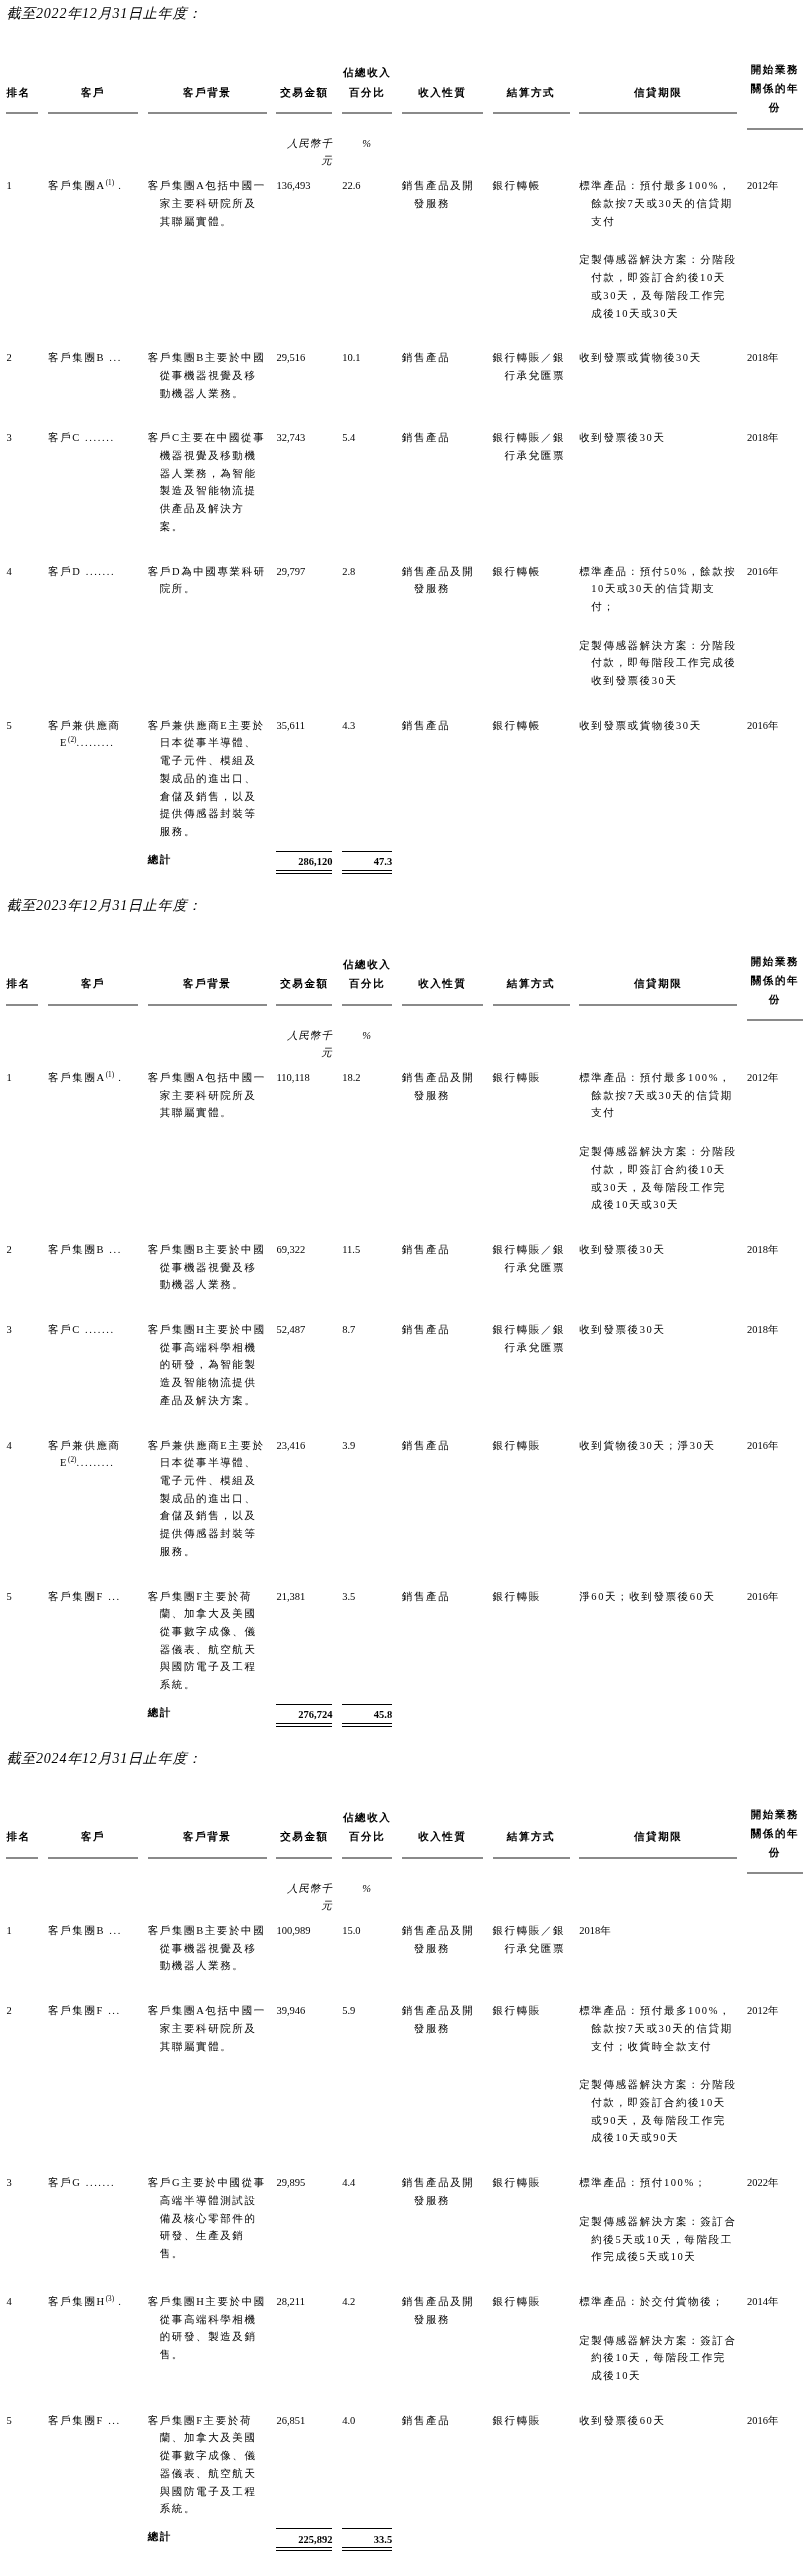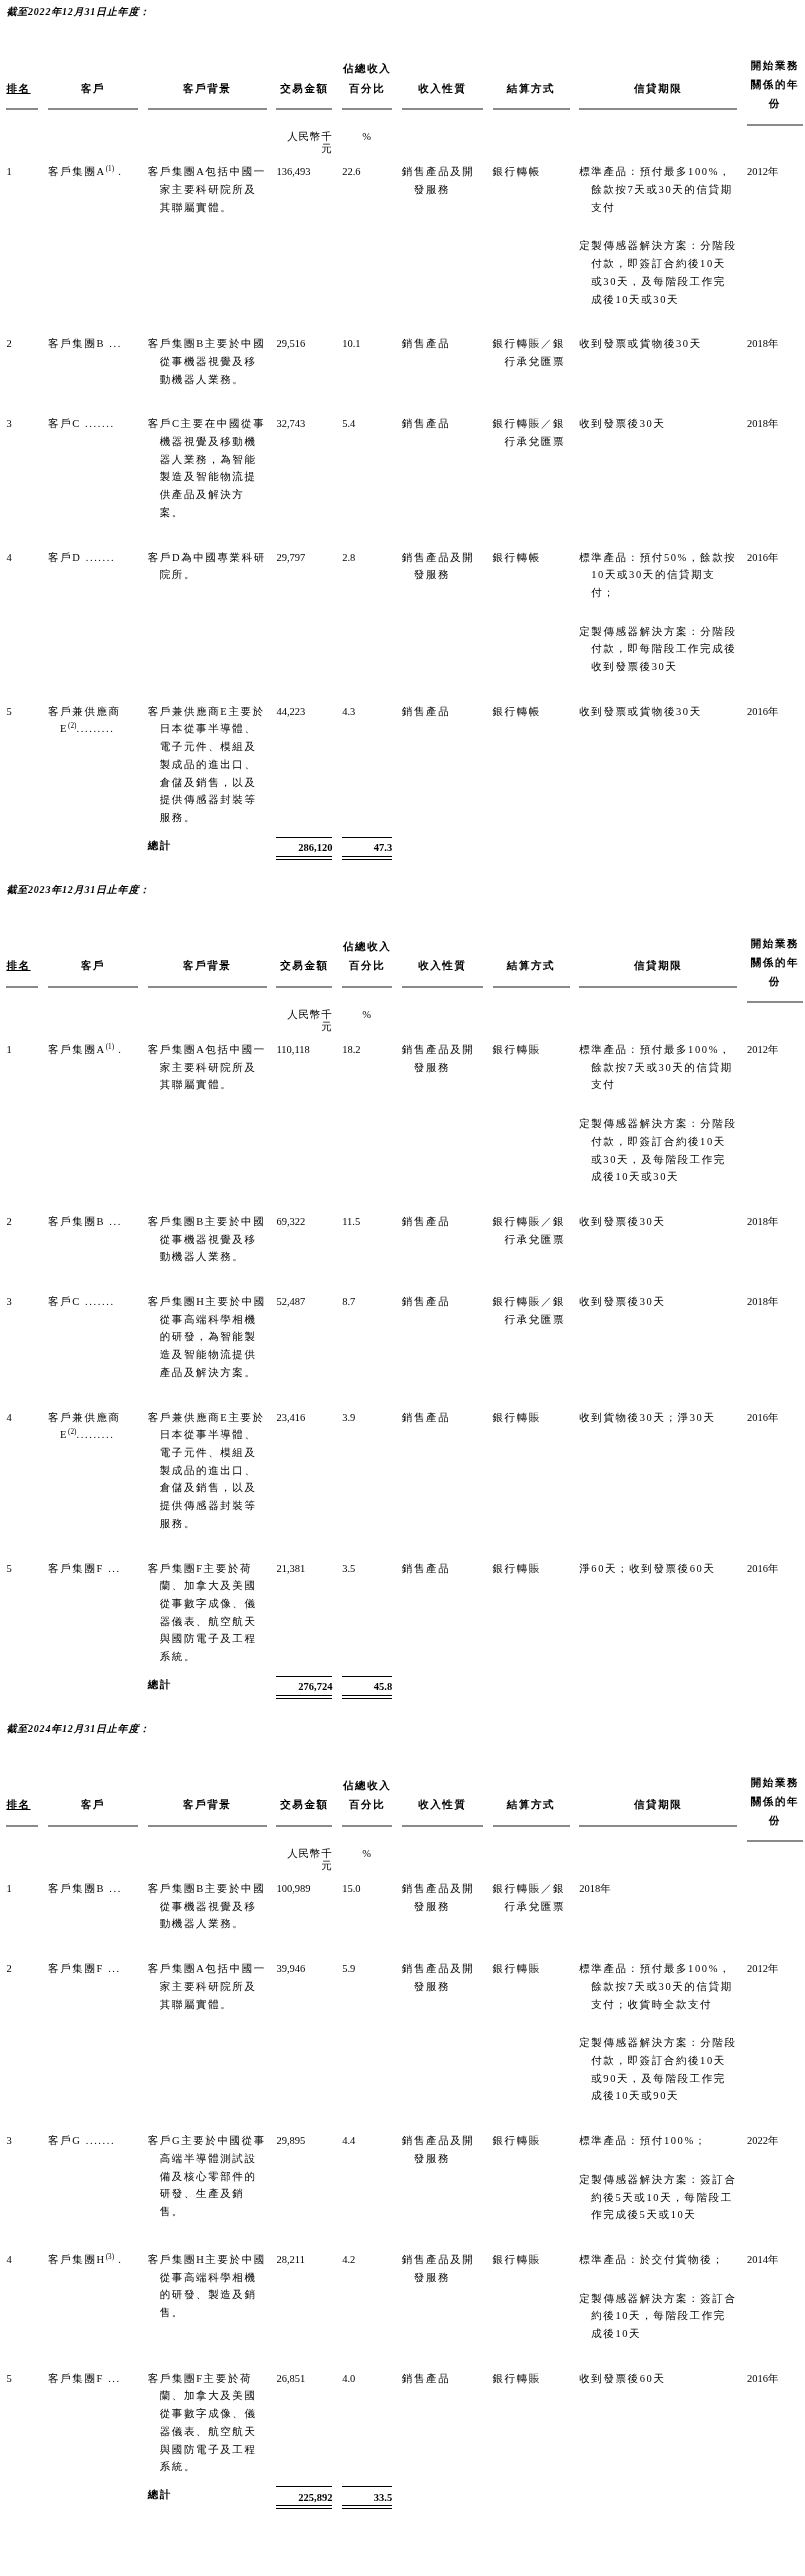--- a/index.html
+++ b/index.html
@@ -1,25 +1,25 @@
 <!DOCTYPE html>
 <html style="font-size:13px"><head>
 <meta charset="utf-8">
 <style>
   html,body{margin:0;padding:0;background:#ffffff;color:#000;}
   body{width:806px;font-family:"Liberation Serif","DejaVu Serif",serif;font-size:10.5px;}
   main{padding:4.8px 1.6px 11.3px 6.4px;}
   .year-block{margin-bottom:22.6px;}
-  .title{font-style:italic;font-weight:bold;font-size:10px;margin:0 0 37px 0;letter-spacing:0.8px;}
+  .title{font-style:italic;font-weight:normal;font-size:14px;margin:0 0 37px 0;letter-spacing:0.8px;}
   .grid{display:grid;grid-template-columns:32px 90px 119px 56px 50px 81px 77px 158px 56px;column-gap:9.7px;align-items:start;}
   .th{display:flex;flex-direction:column;justify-content:flex-end;align-items:center;
       font-weight:bold;letter-spacing:1.6px;line-height:19.3px;min-height:42px;
       border-bottom:2.4px solid #8a8a8a;padding-bottom:10px;text-align:center;}
-  .th.left{align-items:flex-start;text-align:right;text-decoration:underline;}
-  .subhead{margin-top:5.6px;letter-spacing:0.8px;line-height:12px;}
+  .th.left{align-items:flex-start;text-align:right;}
+  .subhead{margin-top:5.6px;font-style:italic;letter-spacing:0.8px;line-height:17px;}
   .unit-amt{grid-column:4;text-align:right;}
   .unit-pct{grid-column:5;text-align:center;}
   .row{margin-top:27px;}
   .row.first{margin-top:8px;}
   .c{line-height:17.7px;letter-spacing:1.6px;}
   .c.num{text-align:left;letter-spacing:0;}
   .c.rank{letter-spacing:0;}
   .hang{padding-left:12px;text-indent:-12px;}
   .credit p{margin:0;padding-left:12px;text-indent:-12px;}
   .credit p + p{margin-top:21px;}
@@ -125,21 +125,21 @@
           <div class="c credit">
             <p>標準產品：預付50%，餘款按10天或30天的信貸期支付；</p>
             <p>定製傳感器解決方案：分階段付款，即每階段工作完成後收到發票後30天</p>
           </div>
           <div class="c num">2016年</div>
         </div>
         <div class="grid row">
           <div class="c rank">5</div>
           <div class="c hang">客戶兼供應商E<sup>(2)</sup>.........</div>
           <div class="c hang">客戶兼供應商E主要於日本從事半導體、電子元件、模組及製成品的進出口、倉儲及銷售，以及提供傳感器封裝等服務。</div>
-          <div class="c num">44,223</div>
+          <div class="c num">35,611</div>
           <div class="c num">4.3</div>
           <div class="c hang">銷售產品</div>
           <div class="c hang">銀行轉帳</div>
           <div class="c credit">
             <p>收到發票或貨物後30天</p>
           </div>
           <div class="c num">2016年</div>
         </div>
         <div class="grid total">
           <div class="lbl">總計</div>

